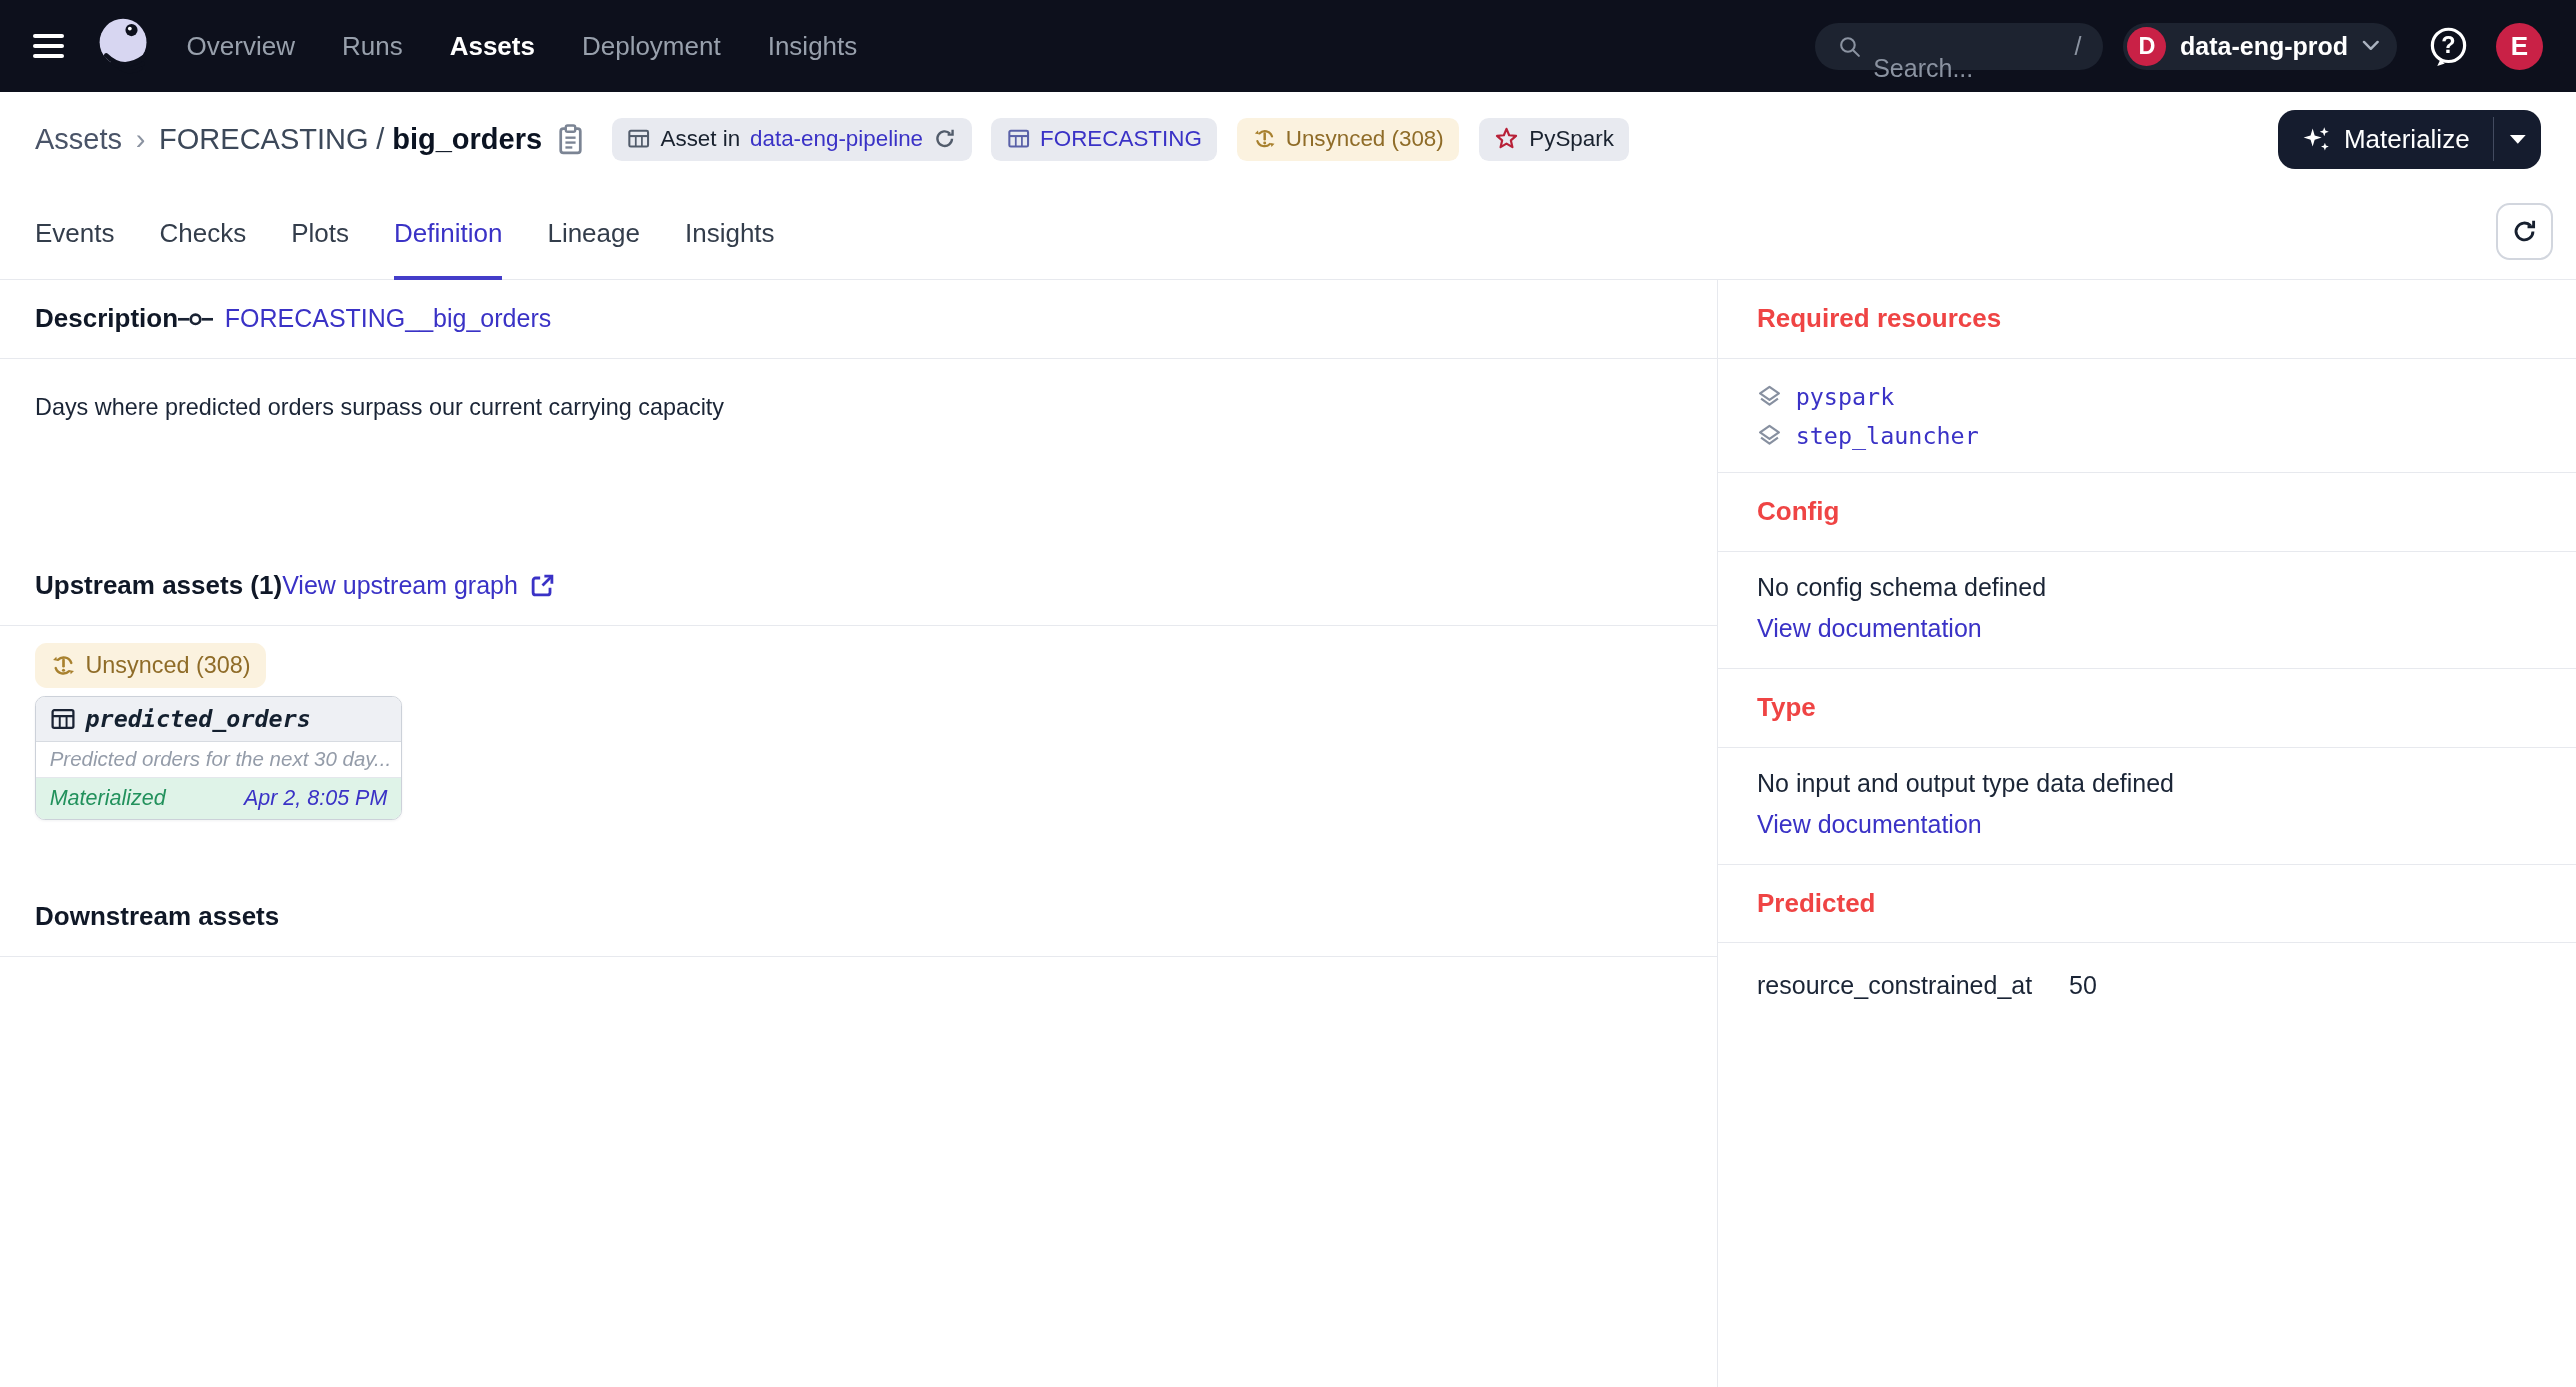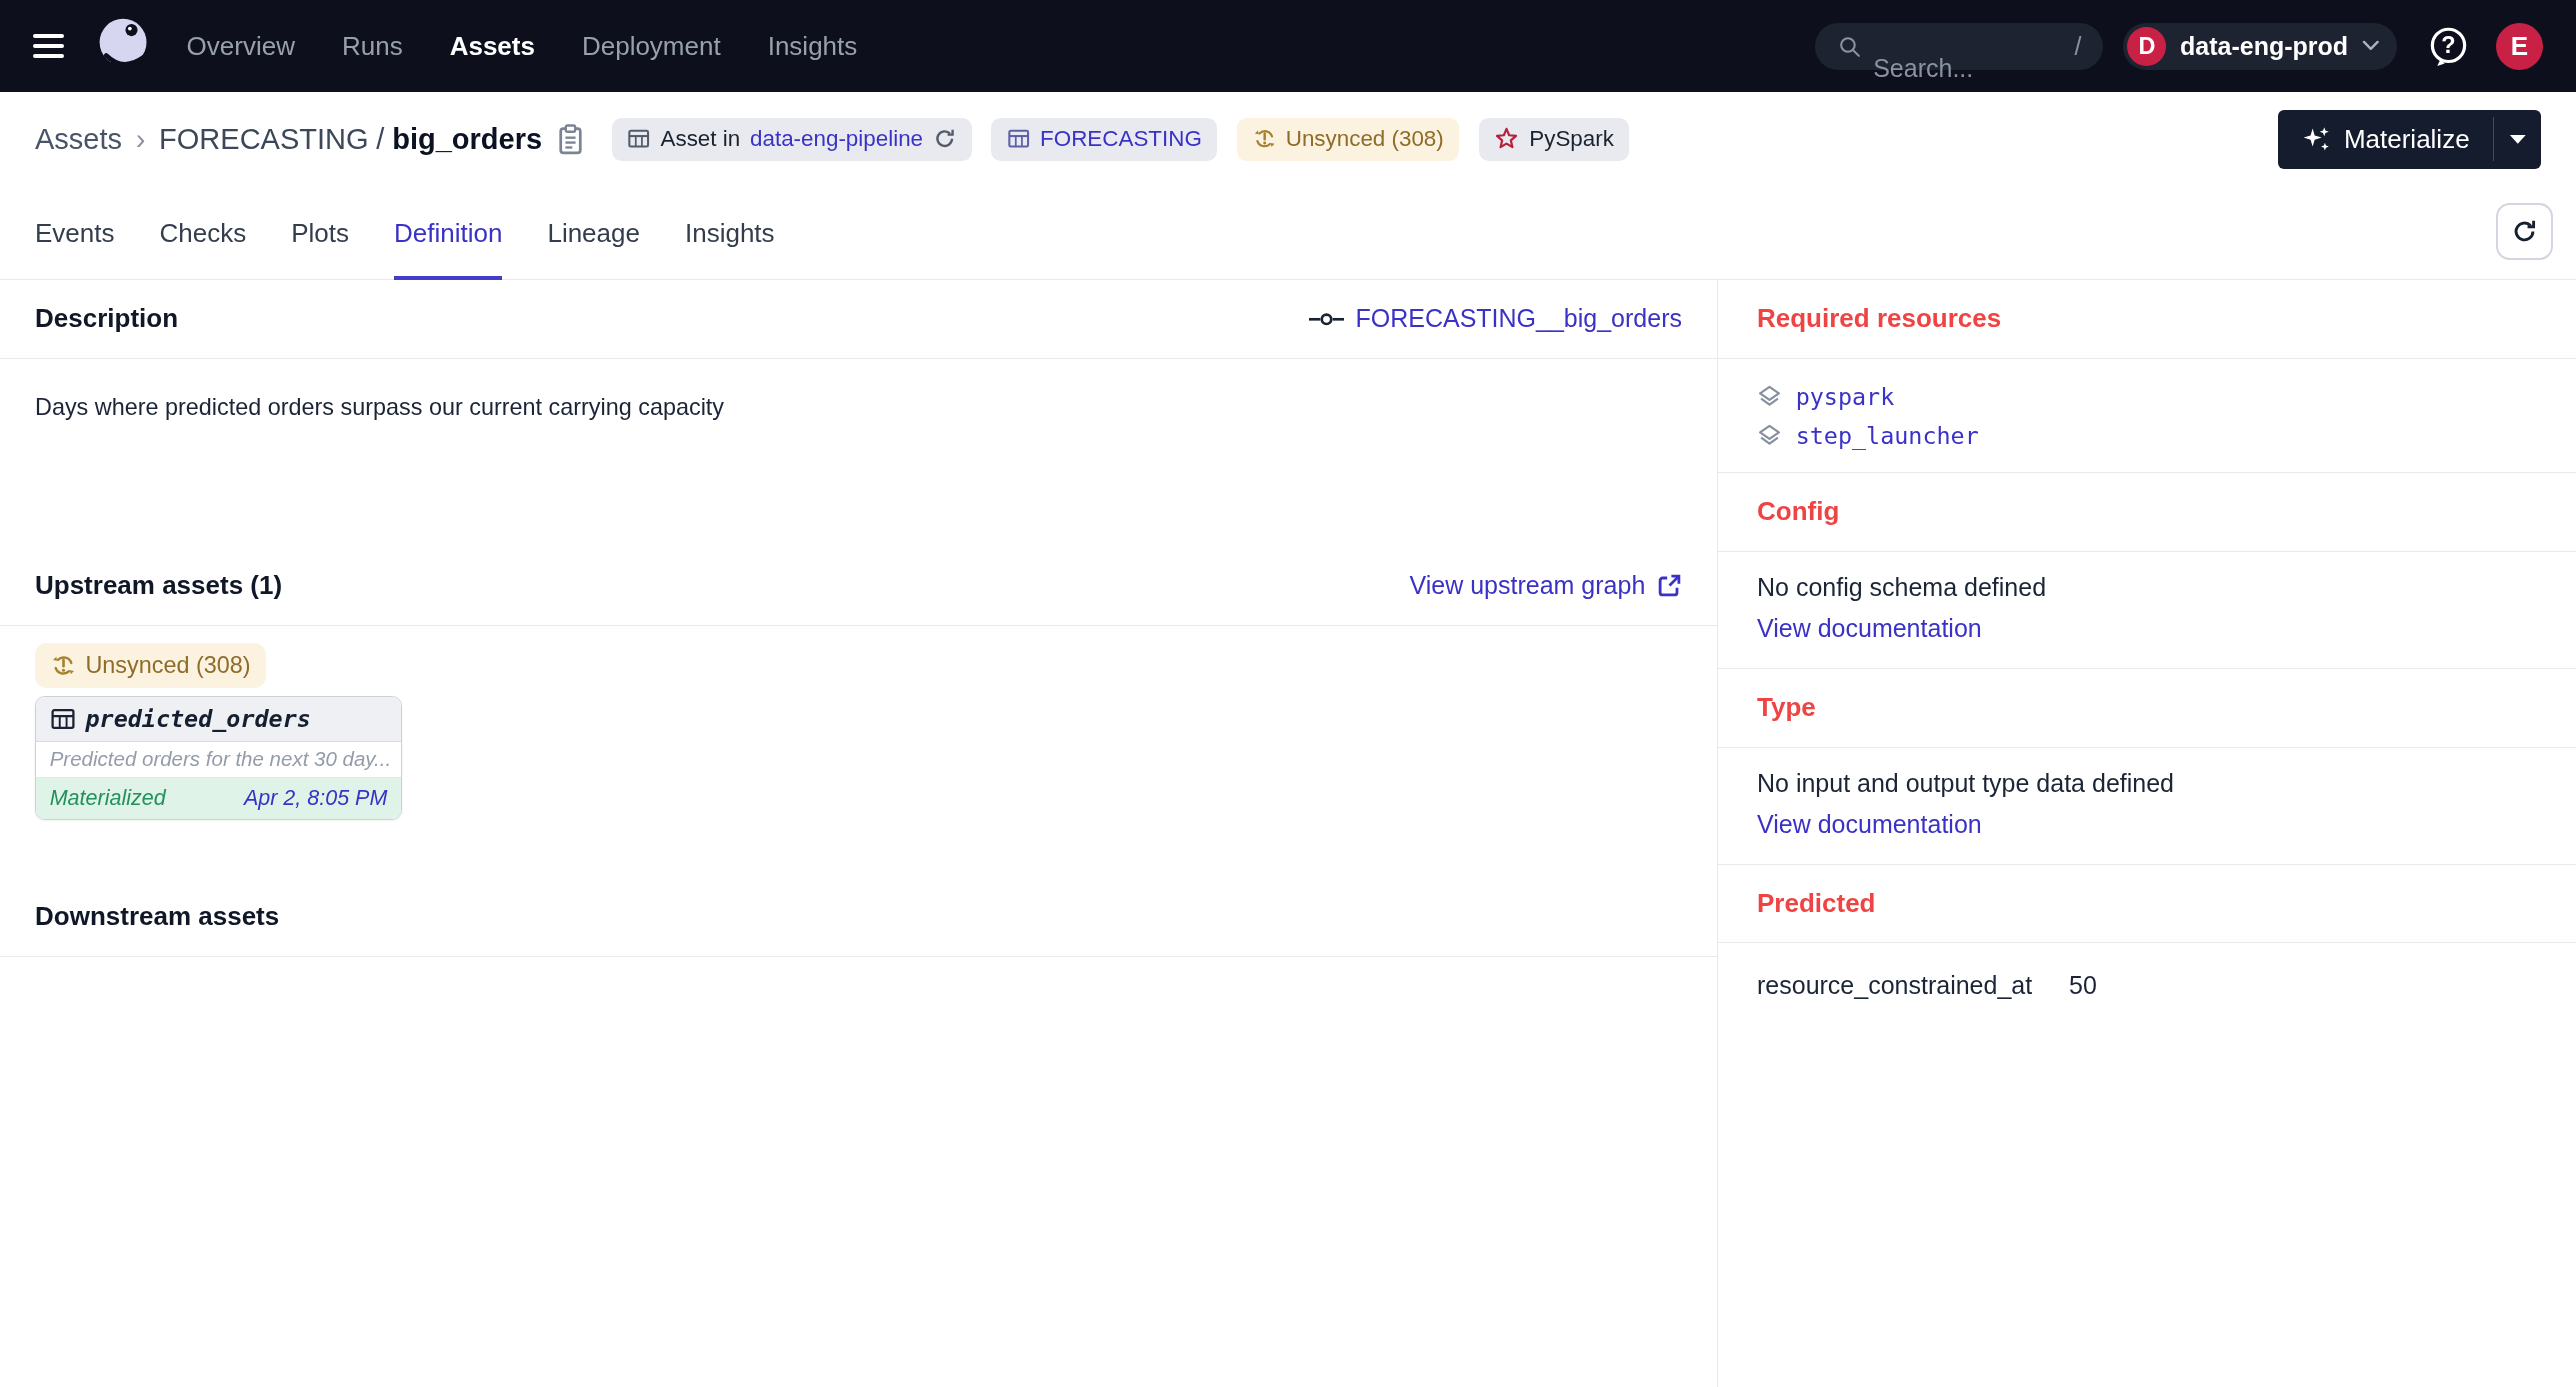--- a/index.html
+++ b/index.html
@@ -33,37 +33,37 @@
   .crumb-sep { color:#8b93a1; font-size:29px; margin:0 13.7px; }
   .crumb-group { color:#3c4859; font-weight:500; }
   .crumb-slash { color:#3c4859; font-weight:500; margin:0 7.8px; }
   .crumb-asset { color:#0b1322; font-weight:700; }
   .copy-btn { margin-left:13.7px; display:flex; cursor:pointer; }
   .tags { display:flex; align-items:center; gap:19.5px; margin-left:27px; }
   .tag { height:43px; border-radius:9.8px; background:#e8eaf0; display:flex; align-items:center; gap:9.8px; padding:0 15.6px; font-size:22.4px; color:#19222f; white-space:nowrap; }
   .tag .tag-link { color:#3a32c6; cursor:pointer; }
   .tag.warn { background:#fbf2df; color:#8f6c28; }
   .hdr-spacer { flex:1; }
-  .mat-split { display:flex; border-radius:6px; overflow:hidden; background:#151c2e; height:59px; }
+  .mat-split { display:flex; border-radius:17px; overflow:hidden; background:#151c2e; height:59px; }
   .mat-main { display:flex; align-items:center; gap:11.7px; padding:0 23.4px; color:#fff; font-size:26px; font-weight:500; cursor:pointer; }
   .mat-div { width:1px; background:#434b60; margin:7.8px 0; }
   .mat-caret { width:47px; display:flex; align-items:center; justify-content:center; cursor:pointer; }
 
   
   .tabs-row { height:94px; border-bottom:1px solid #e7e9ee; display:flex; align-items:stretch; padding:0 35px; gap:45px; position:relative; }
   .tab { display:flex; align-items:center; font-size:26px; color:#333d4b; cursor:pointer; border-bottom:4.9px solid transparent; margin-bottom:-1px; padding-top:5.9px; }
   .tab.active { color:#3a32c6; border-bottom-color:#443dc9; }
   .tabs-refresh { position:absolute; right:23.4px; top:16.6px; width:57px; height:57px; border:2px solid #d2d6de; border-radius:13.7px; background:#fff; display:flex; align-items:center; justify-content:center; cursor:pointer; }
 
   
   .content { display:flex; height:1108px; }
   .left-col { width:1717px; flex:0 0 1717px; }
   .right-col { flex:1; border-left:1px solid #e7e9ee; }
 
-  .sec-head { display:flex; align-items:center; justify-content:space-between; padding:23.4px 35px; border-bottom:1px solid #e7e9ee; }
+  .sec-head { display:flex; align-items:center; justify-content:flex-start; padding:23.4px 35px; border-bottom:1px solid #e7e9ee; }
   .sec-title { font-size:26px; font-weight:700; color:#101827; }
   .sec-link { display:flex; align-items:center; gap:11.7px; color:#3a32c6; font-size:25px; cursor:pointer; }
 
   .desc-body { padding:35px 35px 126px; font-size:23.4px; color:#1b2536; }
 
   .up-body { padding:17.6px 35px 58px; }
   .sync-badge { display:inline-flex; align-items:center; gap:9.8px; height:45px; border-radius:11.7px; background:#fbf2df; color:#8f6c28; padding:0 15.6px; font-size:23.4px; }
   .asset-card-wrap { width:367px; margin-top:7.8px; }
   .asset-card { border:1px solid #ccd1d9; border-radius:9.8px; overflow:hidden; background:#fff; box-shadow:0 1px 2.9px rgba(20,30,50,.06); cursor:pointer;font-style:italic; }
   .card-head { background:#eef0f4; border-bottom:1px solid #d7dbe1; padding:7.8px 13.7px; display:flex; align-items:center; gap:9.8px; }

